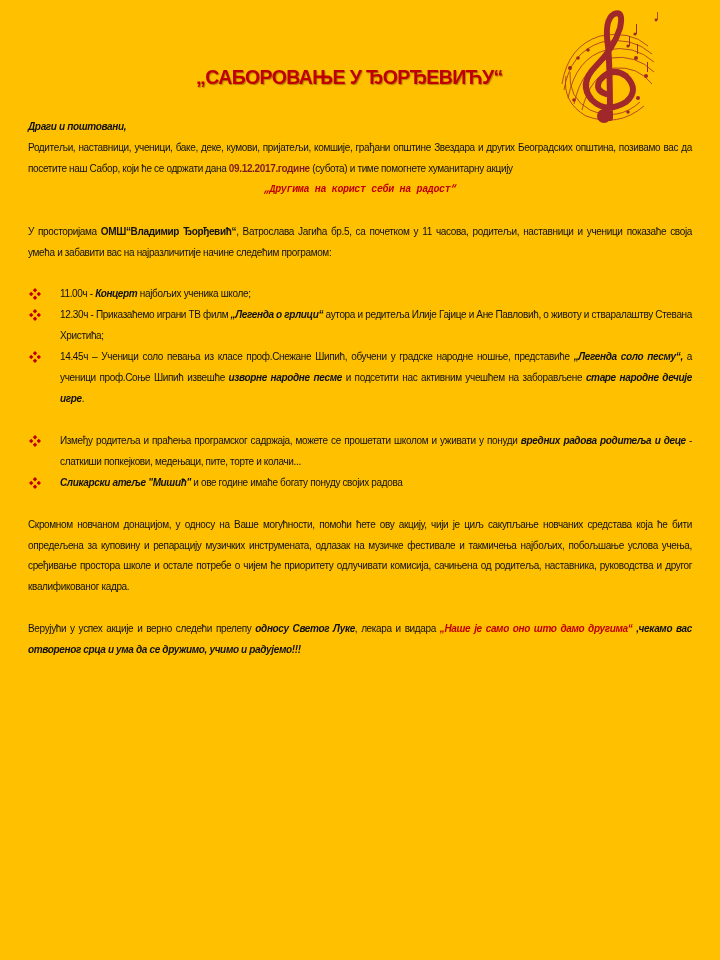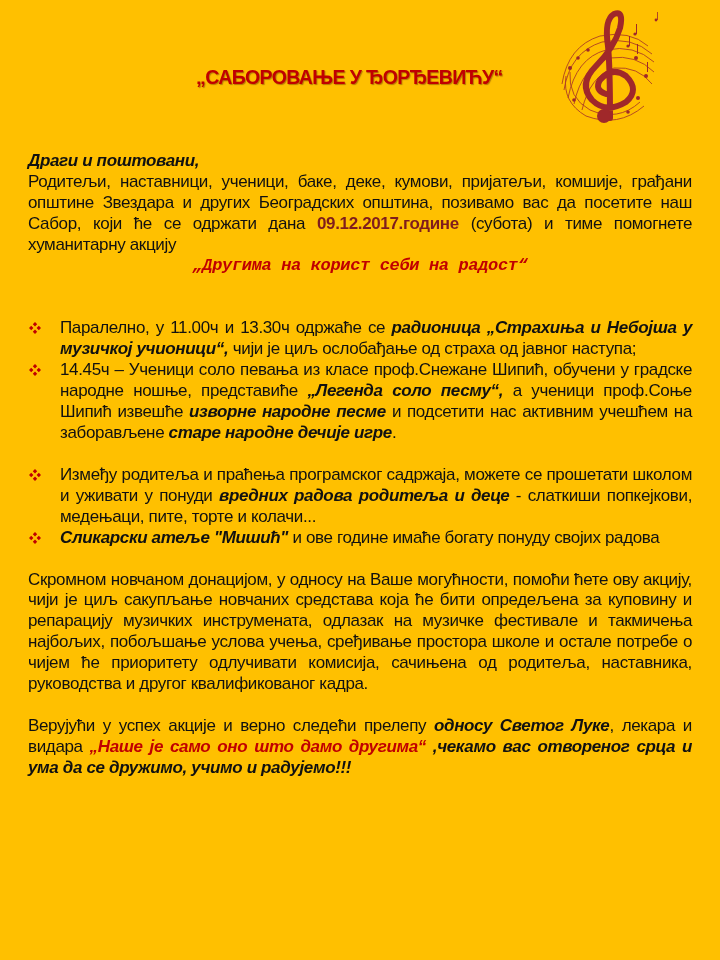--- a/index.html
+++ b/index.html
@@ -14,23 +14,22 @@
   .title {
     position: absolute; left: 196px; top: 66px; width: 340px;
     font-family: "Liberation Sans", sans-serif;
     font-weight: bold; font-size: 19.5px; color: #c00000;
     text-shadow: 1px 1px 1px rgba(90,40,0,0.45);
     letter-spacing: -0.6px; white-space: nowrap;
   }
   .clef { position: absolute; left: 548px; top: 6px; width: 120px; height: 120px; }
   .body {
     position: absolute; left: 28px; top: 117px; width: 664px;
-    font-size: 17px; line-height: 20.9px;
+    font-size: 10px; line-height: 20.9px;
     letter-spacing: -0.35px;
-    margin-top: 34px;
   }
   .body p { margin: 0; text-align: justify; }
   .greet { font-weight: bold; font-style: italic; }
   .red { color: #7f1d1d; font-weight: bold; }
   .slogan { text-align: center !important; color: #c00000; font-weight: bold; font-style: italic; font-family: Liberation Mono, monospace; }
   .gap { height: 21px; }
   .bi { font-weight: bold; font-style: italic; }
   .b { font-weight: bold; }
   ul.prog { list-style: none; margin: 0; padding: 0; }
   ul.prog li { position: relative; padding-left: 32px; text-align: justify; }
@@ -80,30 +79,37 @@
 
   <div class="body">
     <p class="greet">Драги и поштовани,</p>
 
     <p><span>Родитељи, наставници, ученици, баке, деке, кумови, пријатељи, комшије, грађани општине Звездара и других Београдских општина, позивамо вас да посетите наш Сабор, који ће се одржати дана </span><span class="red">09.12.2017.године</span><span> (субота) и тиме помогнете хуманитарну акцију</span></p>
 
     <p class="slogan">„Другима на корист себи на радост“</p>
 
     <div class="gap"></div>
 
+    <p><span>У просторијама </span><span class="b">ОМШ“Владимир Ђорђевић“</span><span>, Ватрослава Јагића бр.5, са почетком у 11 часова, родитељи, наставници и ученици показаће своја умећа и забавити вас на најразличитије начине следећим програмом:</span></p>
 
     <div class="gap"></div>
 
     <ul class="prog" id="program-list">
         <li><svg class="bullet" viewBox="0 0 12 12">
             <path d="M6 0 L8.2 2.2 L6 4.4 L3.8 2.2 Z" fill="#c00000"></path>
             <path d="M2.2 3.8 L4.4 6 L2.2 8.2 L0 6 Z" fill="#c00000"></path>
             <path d="M9.8 3.8 L12 6 L9.8 8.2 L7.6000000000000005 6 Z" fill="#c00000"></path>
             <path d="M6 7.6000000000000005 L8.2 9.8 L6 12 L3.8 9.8 Z" fill="#c00000"></path>
-          </svg><span>Паралелно, у 11.00ч и 13.30ч одржаће се </span><span class="bi">радионица „Страхиња и Небојша у музичкој учионици“,</span><span> чији је циљ ослобађање од страха од јавног наступа;</span></li>
+          </svg><span>11.00ч - </span><span class="bi">Концерт</span><span>  најбољих ученика школе;</span></li>
+        <li><svg class="bullet" viewBox="0 0 12 12">
+            <path d="M6 0 L8.2 2.2 L6 4.4 L3.8 2.2 Z" fill="#c00000"></path>
+            <path d="M2.2 3.8 L4.4 6 L2.2 8.2 L0 6 Z" fill="#c00000"></path>
+            <path d="M9.8 3.8 L12 6 L9.8 8.2 L7.6000000000000005 6 Z" fill="#c00000"></path>
+            <path d="M6 7.6000000000000005 L8.2 9.8 L6 12 L3.8 9.8 Z" fill="#c00000"></path>
+          </svg><span>12.30ч - Приказаћемо играни ТВ филм </span><span class="bi">„Легенда о грлици“</span><span> аутора и редитеља Илије Гајице и Ане Павловић, о животу и стваралаштву Стевана Христића;</span></li>
         <li><svg class="bullet" viewBox="0 0 12 12">
             <path d="M6 0 L8.2 2.2 L6 4.4 L3.8 2.2 Z" fill="#c00000"></path>
             <path d="M2.2 3.8 L4.4 6 L2.2 8.2 L0 6 Z" fill="#c00000"></path>
             <path d="M9.8 3.8 L12 6 L9.8 8.2 L7.6000000000000005 6 Z" fill="#c00000"></path>
             <path d="M6 7.6000000000000005 L8.2 9.8 L6 12 L3.8 9.8 Z" fill="#c00000"></path>
           </svg><span>14.45ч – Ученици соло певања из класе проф.Снежане Шипић, обучени у градске народне ношње, представиће </span><span class="bi">„Легенда соло песму“,</span><span> а ученици проф.Соње Шипић извешће </span><span class="bi">изворне народне песме</span><span> и подсетити нас активним учешћем на заборављене </span><span class="bi">старе народне дечије игре</span><span>.</span></li>
       </ul>
 
     <div class="gap"></div>
 

